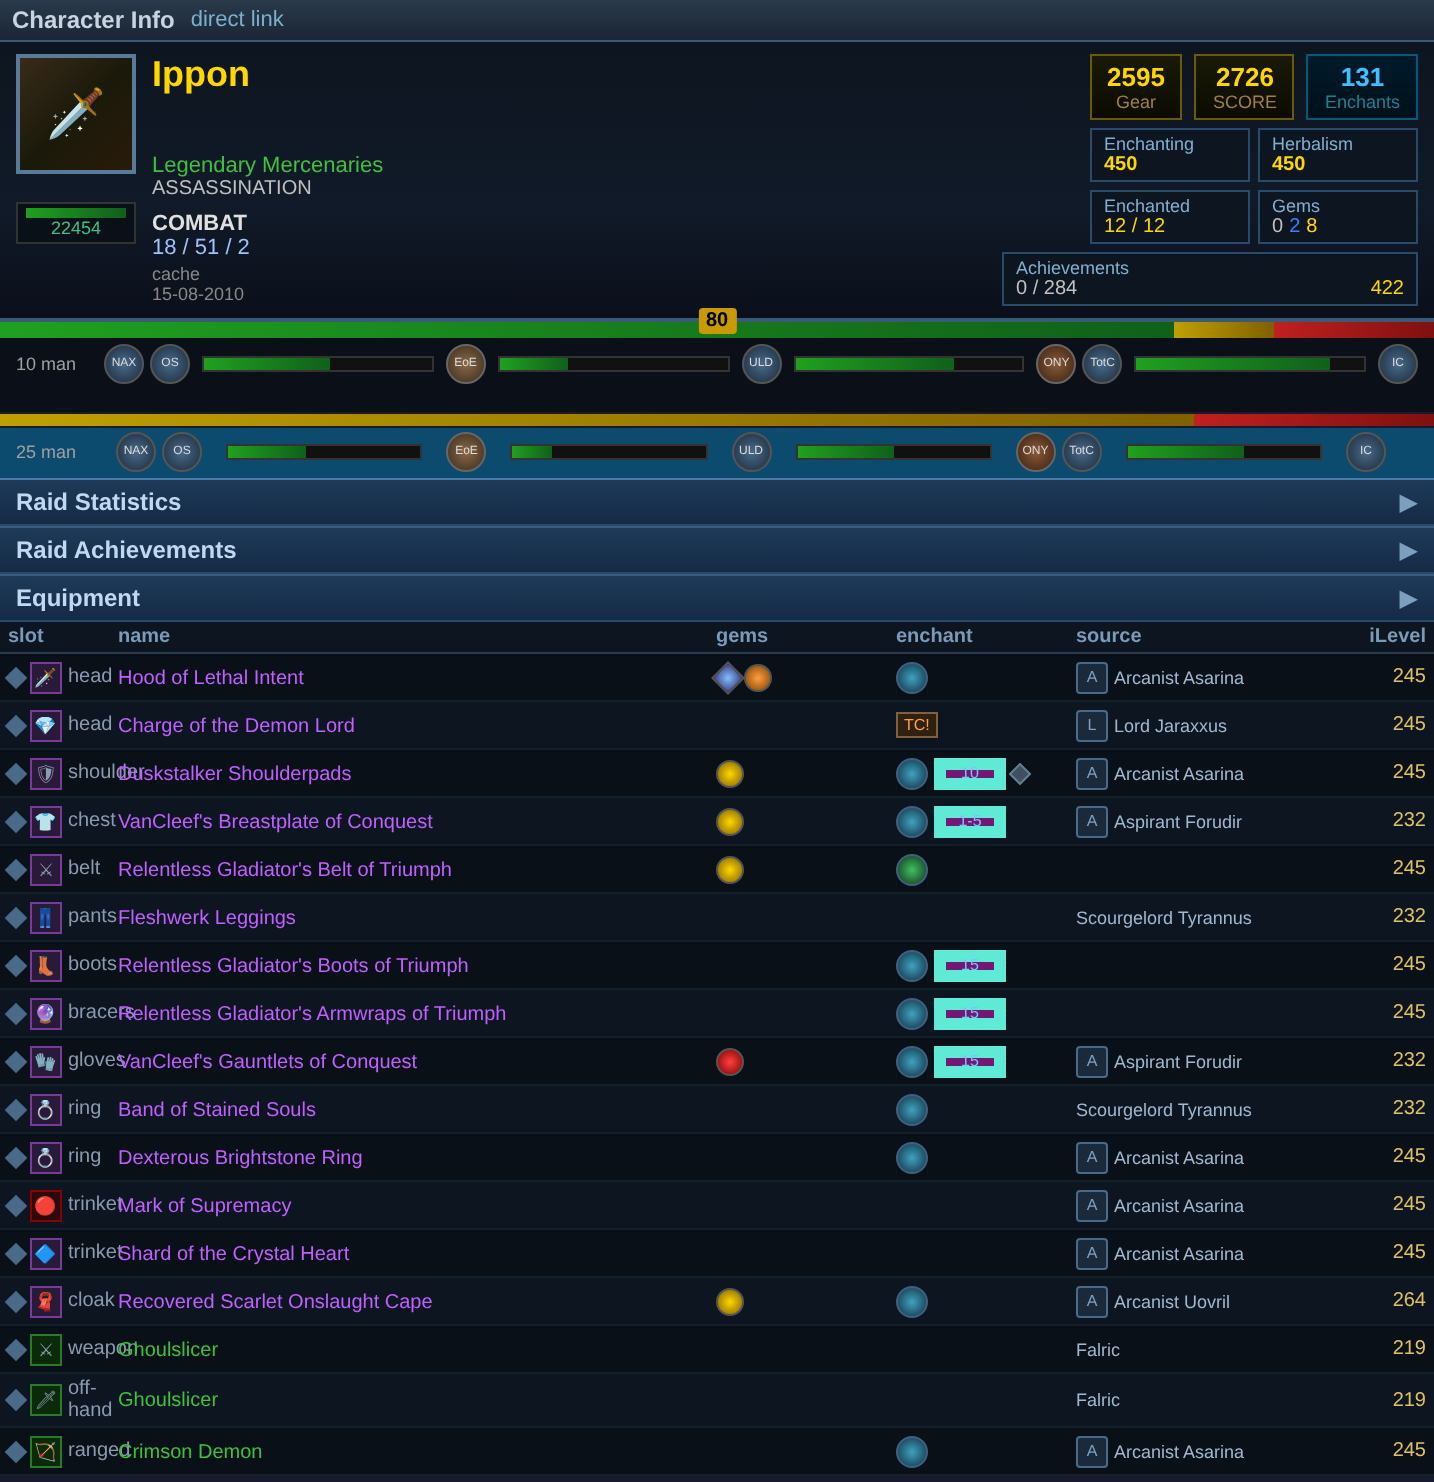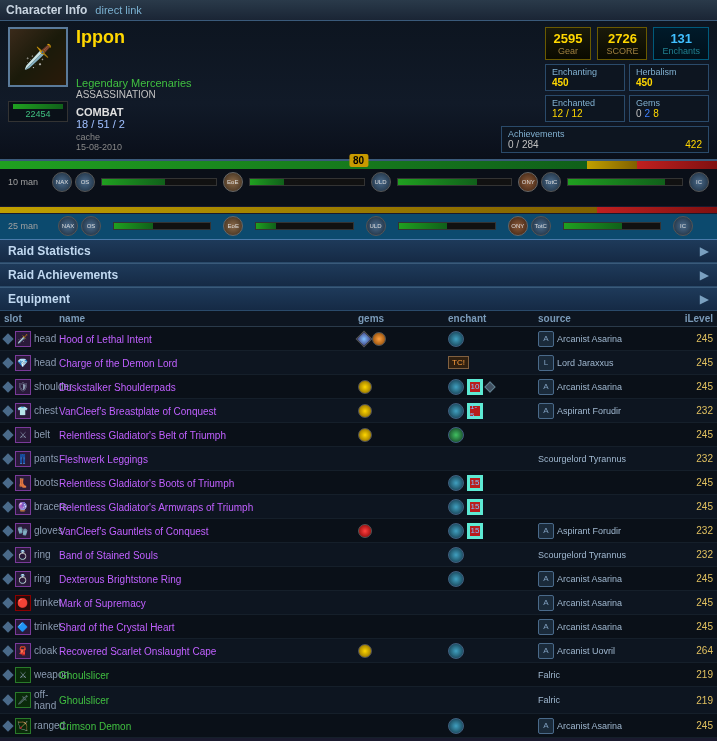--- a/index.html
+++ b/index.html
@@ -245,24 +245,24 @@
     }
     .enchant-icon {
       width: 16px;
       height: 16px;
       border-radius: 50%;
       border: 1px solid #406080;
       background: radial-gradient(circle, #40a0c0, #103040);
       flex-shrink: 0;
     }
     .enchant-num {
-      width: 16px;
+      width: 36px;
       height: 16px;
-      background: #b91c1c;
-      border: 3px solid #5eead4;
+      background: #701a75;
+      border: 6px solid #5eead4;
       display: flex;
       align-items: center;
       justify-content: center;
       font-size: 8px;
       color: #80c0ff;
       flex-shrink: 0;
     }
 
     .source-cell {
       display: flex;

